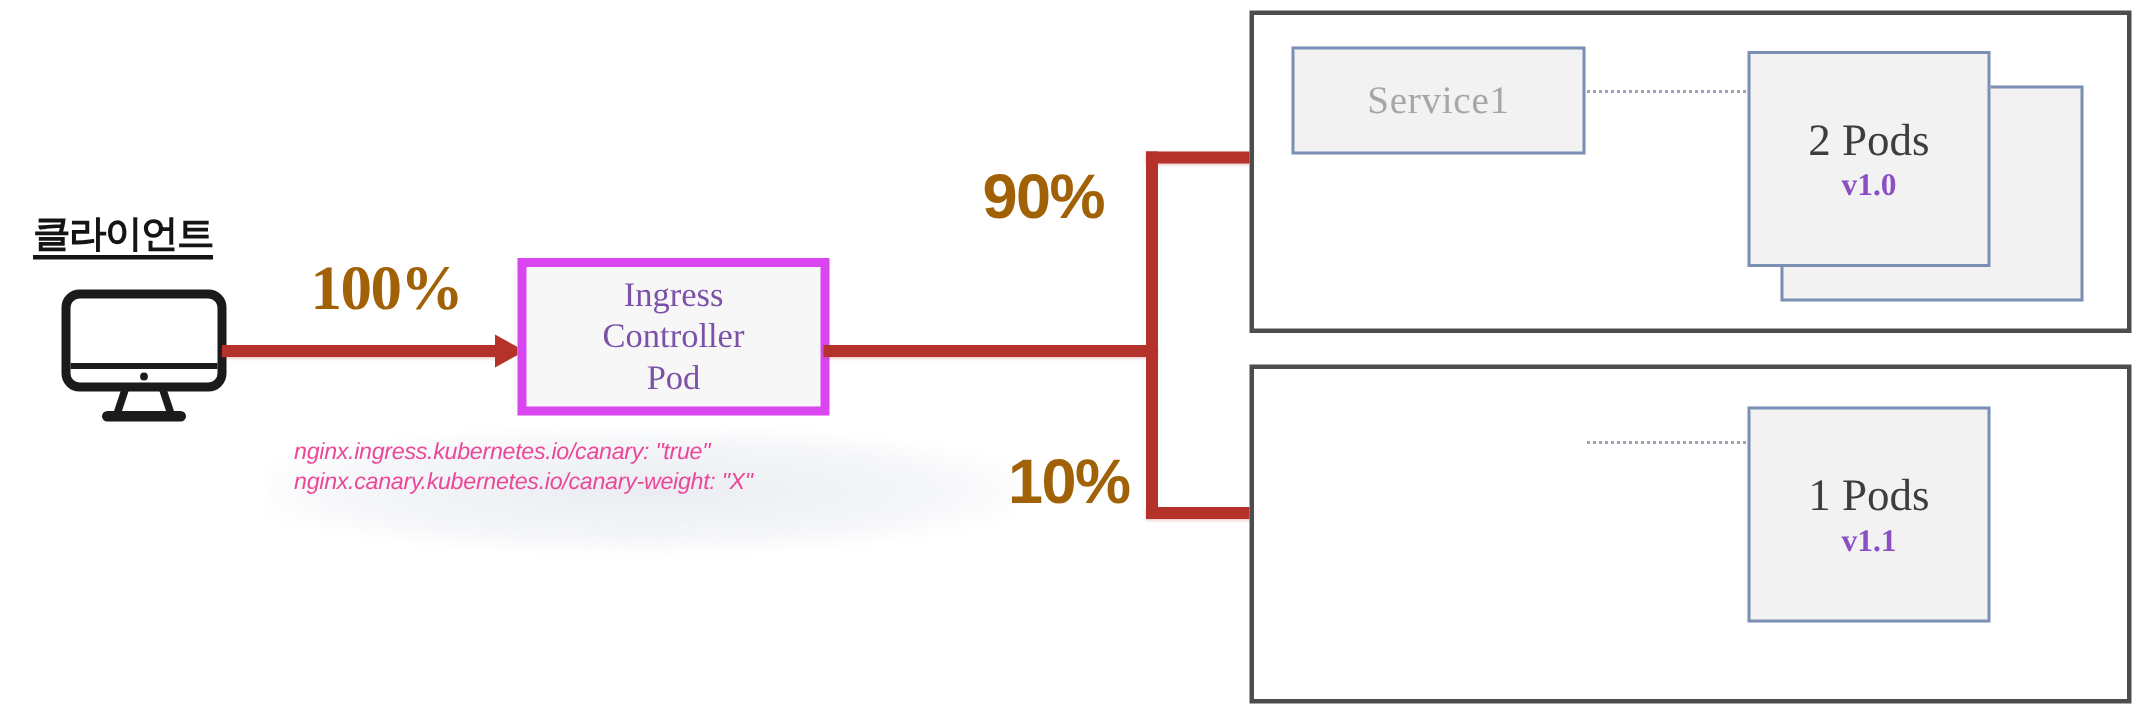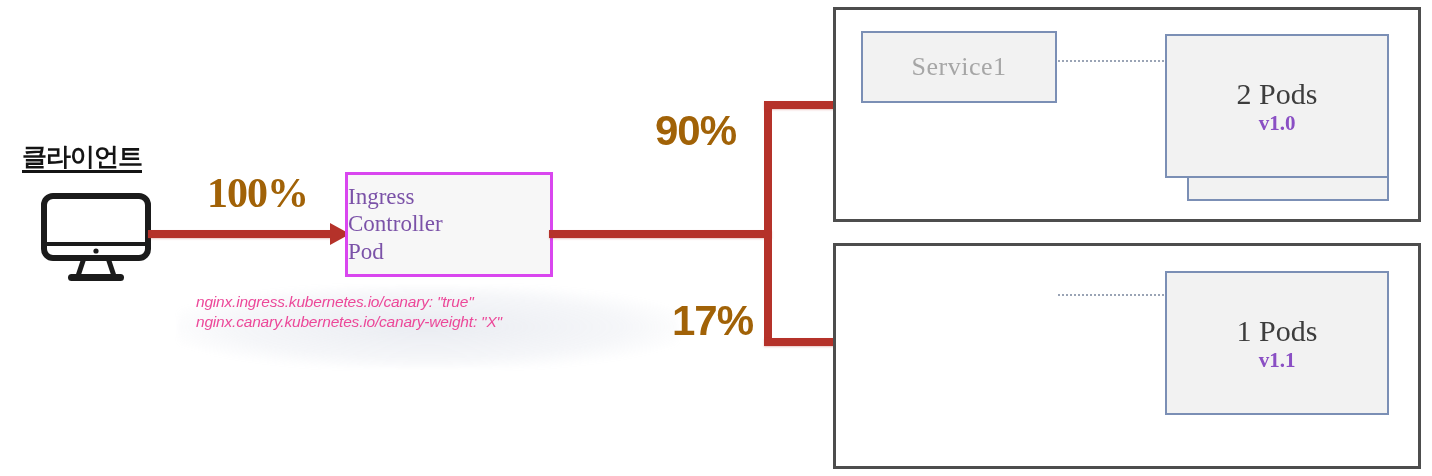--- a/index.html
+++ b/index.html
@@ -47,24 +47,25 @@
   }
   #pct-100{ left:207px; top:172px;font-family:Liberation Serif, serif; }
   #pct-90 { left:655px; top:110px; }
   #pct-10 { left:672px; top:300px; }
 
   
   #ingress-pod{
     left:345px; top:172px;
     width:208px; height:105px;
     background:#f7f7f7;
-    border:3px solid #d946ef;
+    border:6px solid #d946ef;
     box-sizing:border-box;
     display:flex;
     flex-direction:column;
+    align-items:center;
     justify-content:center;
     gap:1px;
   }
   #ingress-pod .line{
     font-family:"Liberation Serif", serif;
     font-size:23px;
     color:#7b52a8;
     line-height:1.14;
     white-space:nowrap;
   }
@@ -137,21 +138,21 @@
   
   .dotted{
     height:0;
     border-top:2px dotted #9aa4b5;
   }
   #dotted-1{ left:1058px; top:60px; width:110px; }
   #dotted-2{ left:1058px; top:294px; width:110px; }
 
   
   .pod-box{
-    width:224px; height:144px;
+    width:162px; height:144px;
     background:#f2f2f2;
     border:2px solid #7b8fb5;
     box-sizing:border-box;
     display:flex;
     flex-direction:column;
     align-items:center;
     justify-content:center;
     gap:4px;
   }
   .pod-box .count{
@@ -212,21 +213,21 @@
   </div>
 
   <div class="abs rline rline-shadow" id="flow-trunk"></div>
   <div class="abs rline" id="flow-riser"></div>
   <div class="abs rline rline-shadow" id="flow-top"></div>
   <div class="abs rline rline-shadow" id="flow-bot"></div>
   <div class="abs arrowhead" id="arrow-top"></div>
   <div class="abs arrowhead" id="arrow-bot"></div>
 
   <div class="abs pct" id="pct-90">90%</div>
-  <div class="abs pct" id="pct-10">17%</div>
+  <div class="abs pct" id="pct-10">10%</div>
 
   <div class="abs container-box" id="container-1"></div>
 
   <div class="abs service-box" id="service-1">
     <span class="txt">Service1</span>
   </div>
   <div class="abs dotted" id="dotted-1"></div>
 
   <div class="abs pod-back" id="pod-back-1"></div>
   <div class="abs pod-box" id="pod-1">

